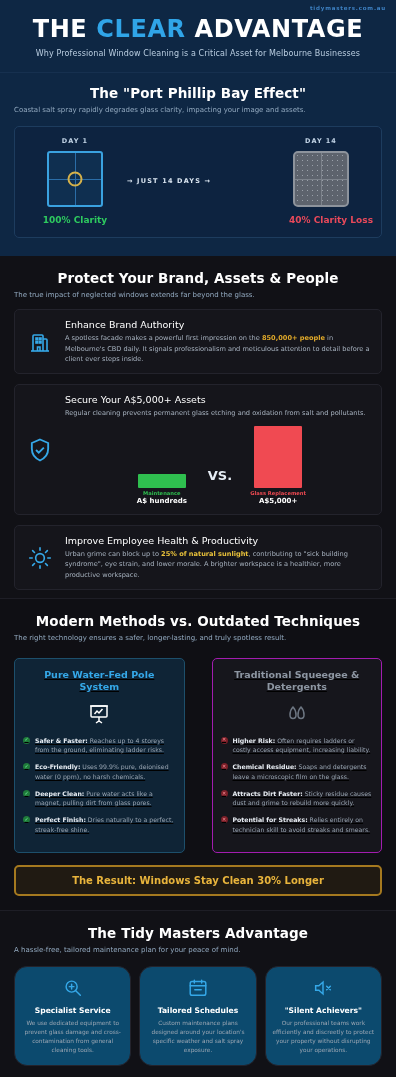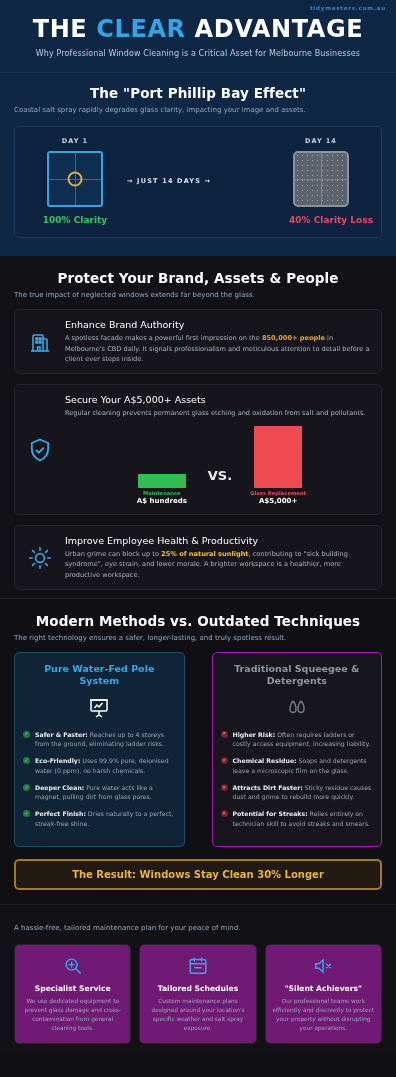--- a/index.html
+++ b/index.html
@@ -111,21 +111,21 @@
   .bar.green { background: #2fbf4f; width: 48px; height: 14px; }
   .bar.red { background: #f04a52; width: 48px; height: 62px; }
   .bar-name { font-size: 5.2px; font-weight: bold; margin-top: 2px; }
   .bar-name.green { color: #2fbf4f; }
   .bar-name.red { color: #f04a52; }
   .bar-val { font-size: 7px; font-weight: bold; color: #ffffff; margin-top: 1px; }
   .vs-txt { font-size: 13px; font-weight: bold; color: #e6edf5; padding-bottom: 22px; }
 
   
   .sec-methods { background: #0f0f14; padding: 14px 14px 14px; border-top: 1px solid #1e1e26; }
-  .cols { display: flex; gap: 27px; margin-top: 10px; }
+  .cols { display: flex; gap: 27px; margin-top: 16px; text-decoration: underline; }
   .col {
     flex: 1; border-radius: 5px; padding: 10px 8px;
   }
   .col.modern { background: #0f2436; border: 1px solid #1d4f6b; }
   .col.old { background: #16161c; border: 1px solid #a21caf; }
   .col-h {
     text-align: center; font-size: 9.5px; font-weight: bold; line-height: 1.25;
   }
   .col.modern .col-h { color: #35a8e8; }
   .col.old .col-h { color: #8d96a2; }
@@ -146,21 +146,21 @@
   .result-banner {
     margin-top: 12px; background: #33271177; border: 2px solid #a5791f;
     border-radius: 5px; padding: 8px; text-align: center;
     font-size: 10px; font-weight: bold; color: #e8b43c;
   }
 
   
   .sec-adv { background: #111116; padding: 14px 14px 10px; border-top: 1px solid #1e1e26; }
   .fcards { display: flex; gap: 8px; margin-top: 12px; }
   .fcard {
-    flex: 1; background: #701a75; border: 1px solid #23232c; border-radius: 5px;
+    flex: 1; background: #0c4a6e; border: 1px solid #23232c; border-radius: 13px;
     padding: 10px 6px; text-align: center;
   }
   .fcard-ico { display: flex; justify-content: center; margin-bottom: 7px; }
   .fcard-h { font-size: 7.6px; font-weight: bold; color: #ffffff; }
   .fcard-p { font-size: 5.8px; color: #9aa6b3; line-height: 1.55; margin-top: 4px; }
 </style>
 </head>
 <body>
 
 <div class="page">
@@ -316,20 +316,21 @@
               <span class="dot no">✕</span>
               <span><b>Potential for Streaks:</b><span> Relies entirely on technician skill to avoid streaks and smears.</span></span>
             </li>
         </ul>
       </div>
     </div>
     <div class="result-banner">The Result: Windows Stay Clean 30% Longer</div>
   </div>
 
   <div class="sec-adv">
+    <div class="sec-title">The Tidy Masters Advantage</div>
     <div class="sec-sub">A hassle-free, tailored maintenance plan for your peace of mind.</div>
     <div class="fcards">
 
       <div class="fcard">
         <div class="fcard-ico">
           <svg width="22" height="22" viewBox="0 0 24 24" fill="none" stroke="#35a8e8" stroke-width="1.6" stroke-linecap="round">
             <circle cx="10.5" cy="10.5" r="6"></circle>
               <path d="M15 15l5 5"></path>
               <path d="M10.5 8v5M8 10.5h5"></path>
           </svg>

